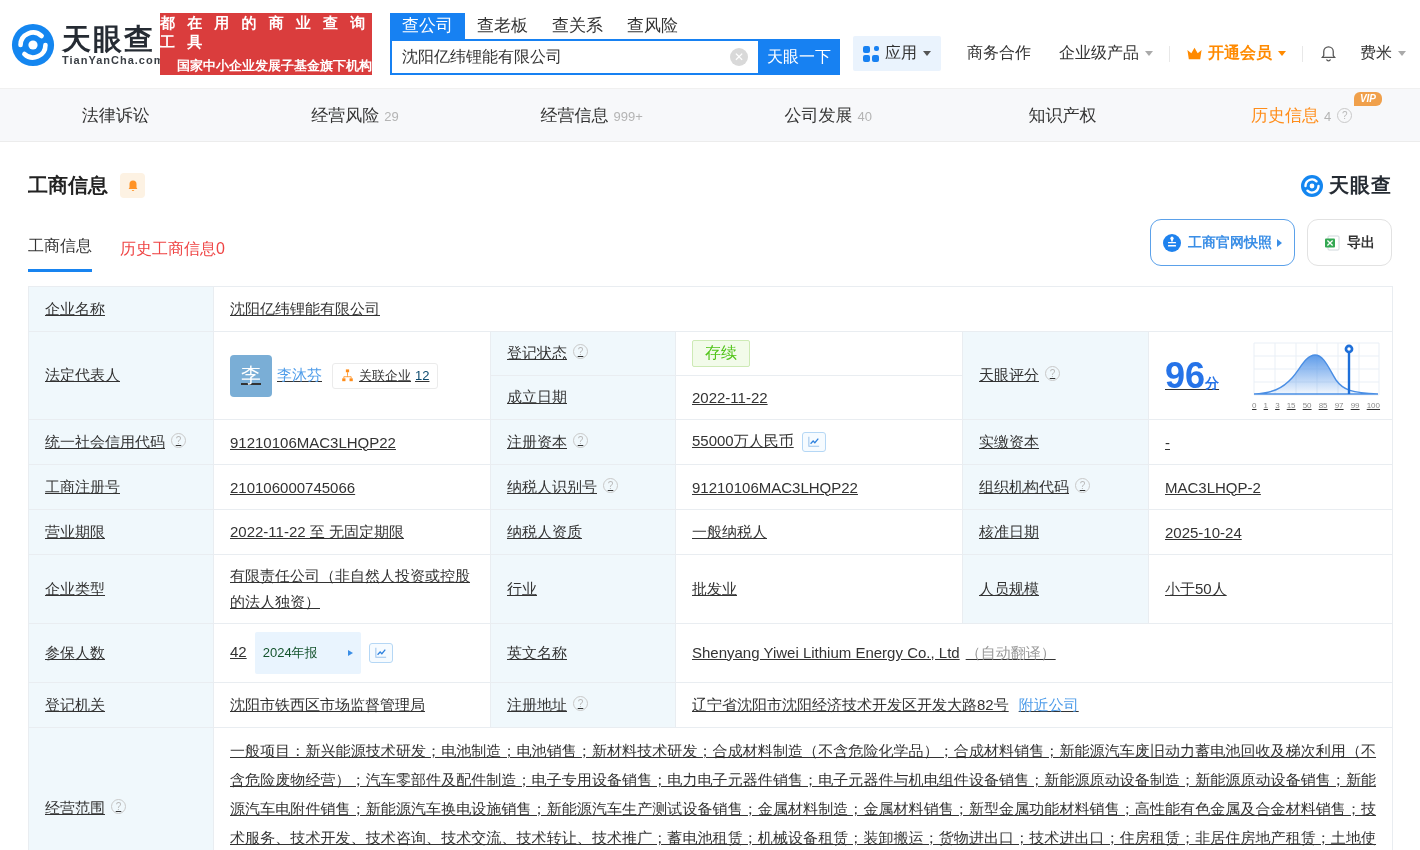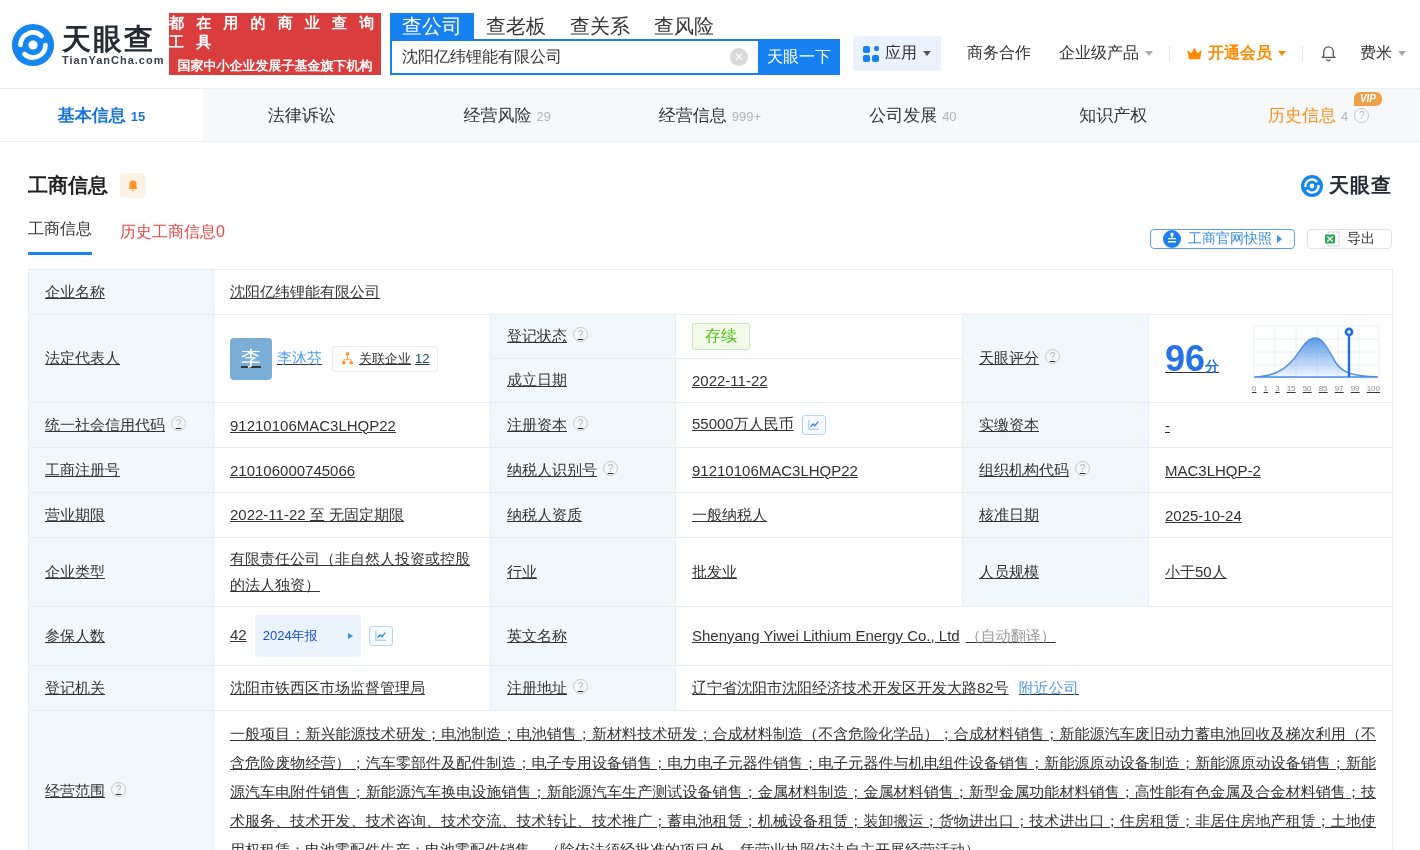--- a/index.html
+++ b/index.html
@@ -5,28 +5,28 @@
   * { margin:0; padding:0; box-sizing:border-box; }
   html,body { width:1420px; height:850px; background:#fff; overflow:hidden;
     font-family:"Liberation Sans","DejaVu Sans",sans-serif; color:#333; }
 
   
   .topbar { position:relative; height:88px; background:#fff; }
   .logo { position:absolute; left:10px; top:22px; display:flex; align-items:center; cursor:pointer; }
   .logo-text { margin-left:6px; }
   .logo-cn { font-size:29px; font-weight:bold; color:#252b33; letter-spacing:2px; line-height:30px; }
   .logo-en { font-size:11px; font-weight:bold; color:#3a3f45; letter-spacing:1px; }
-  .slogan { position:absolute; left:169px; top:13px; width:212px; height:62px; background:#da3d3d;
-    color:#fff; display:flex; flex-direction:column; justify-content:center; align-items:center; }
+  .slogan { position:absolute; left:160px; top:13px; width:212px; height:62px; background:#da3d3d;
+    color:#fff; display:flex; flex-direction:column; justify-content:center; align-items:flex-end; }
   .slogan-l1 { font-size:15px; font-weight:bold; letter-spacing:4px; }
   .slogan-l2 { font-size:13px; font-weight:bold; margin-top:5px; }
 
   .search-block { position:absolute; left:390px; top:13px; width:450px; }
   .search-tabs { display:flex; align-items:flex-end; height:26px; }
-  .stab { font-size:20px; color:#333; padding:0 12px; height:26px; line-height:26px; cursor:pointer; }
+  .stab { font-size:17px; color:#333; padding:0 12px; height:26px; line-height:26px; cursor:pointer; }
   .stab.active { background:#1781f2; color:#fff; }
   .search-row { display:flex; height:36px; }
   .search-input-wrap { position:relative; width:368px; }
   .search-input { width:100%; height:36px; border:2px solid #1781f2; border-right:none; outline:none;
     font-size:16px; color:#333; padding:0 36px 0 10px; font-family:inherit; }
   .clear-ic { position:absolute; right:10px; top:9px; width:18px; height:18px; border-radius:50%;
     background:#d9d9d9; color:#fff; font-size:12px; text-align:center; line-height:18px; cursor:pointer; }
   .search-btn { width:82px; height:36px; background:#1781f2; color:#fff; border:none; font-size:16px;
     cursor:pointer; font-family:inherit; }
 
@@ -68,22 +68,22 @@
   .bell-badge { width:25px; height:25px; background:#fdf2e3; border-radius:4px; margin-left:12px;
     display:flex; align-items:center; justify-content:center; cursor:pointer; }
   .sh-logo { display:flex; align-items:center; }
   .sh-logo-text { font-size:20px; font-weight:bold; color:#252b33; margin-left:5px; letter-spacing:1px; }
 
   .subtab-row { margin:20px 28px 0; display:flex; justify-content:space-between; align-items:flex-end; }
   .subtabs { display:flex; align-items:flex-end; }
   .subtab { font-size:16px; color:#ef4444; cursor:pointer; padding-bottom:12px; }
   .subtab.active { color:#333; border-bottom:3px solid #1884f0; margin-right:28px; }
   .tool-btns { display:flex; gap:12px; padding-bottom:6px; }
-  .btn { display:flex; align-items:center; height:20px; border-radius:4px; background:#fff; cursor:pointer;
-    font-size:14px; padding:0 12px; }
+  .btn { display:flex; align-items:center; height:47px; border-radius:11px; background:#fff; cursor:pointer;
+    font-size:14px; padding:0 12px;font-weight:bold; }
   .btn.snapshot { border:1px solid #5ba1ea; color:#3a8ee6; }
   .btn.export { border:1px solid #e2e2e2; color:#333; padding:0 16px; }
   .btn .ic { margin-right:7px; display:flex; }
   .tri-r { width:0; height:0; border-top:4px solid transparent; border-bottom:4px solid transparent;
     border-left:5px solid #3a8ee6; margin-left:5px; }
 
   
   table.info { margin:14px 28px 0; width:1364px; border-collapse:collapse; table-layout:fixed; }
   .info td { border:1px solid #e9edf1; padding:8px 16px; font-size:15px; color:#333; vertical-align:middle;
     word-break:break-all;text-decoration:underline; }
@@ -100,21 +100,21 @@
   .status-badge { display:inline-block; background:#f2fbea; border:1px solid #cdeab5; color:#52c41a;
     font-size:16px; padding:2px 12px; border-radius:2px; }
   .score-cell { display:flex; align-items:center; justify-content:space-between; }
   .score-num { color:#2673e8; font-weight:bold; font-size:36px; }
   .score-unit { color:#2673e8; font-size:14px; font-weight:bold; }
   .score-chart { width:130px; }
   .axis-row { display:flex; justify-content:space-between; width:128px; font-size:8px; color:#8a8a8a; }
   .trend-ic { display:inline-flex; align-items:center; justify-content:center; width:24px; height:20px;
     border:1px solid #b5d7f5; border-radius:3px; background:#f6fbff; margin-left:8px; cursor:pointer;
     vertical-align:middle; }
-  .report-badge { display:inline-flex; align-items:center; background:#e9f4fe; color:#1d4ed8; font-size:13px;
+  .report-badge { display:inline-flex; align-items:center; background:#e9f4fe; color:#14532d; font-size:13px;
     padding:12px 8px; border-radius:2px; margin-left:8px; cursor:pointer; vertical-align:middle;gap:26px; }
   .report-badge .tri-r { border-left-color:#3a8ee6; margin-left:4px; border-top-width:3px; border-bottom-width:3px; }
   .gray-note { color:#999; margin-left:6px; }
   .link-blue { color:#4e9ce9; cursor:pointer; margin-left:10px; white-space:nowrap; }
   .scope-text { line-height:29px; text-align:justify; }
 </style>
 </head>
 <body>
 
 <header class="topbar">
@@ -186,24 +186,20 @@
       </svg>
     </div>
     <div class="nav-item">
       <span>费米</span>
       <span class="caret gray"></span>
     </div>
   </nav>
 </header>
 
 <nav class="page-tabs">
-  <div class="ptab active">
-    <span>基本信息</span>
-    <span class="cnt">15</span>
-  </div>
   <div class="ptab">
     <span>法律诉讼</span>
     <span class="cnt"></span>
   </div>
   <div class="ptab">
     <span>经营风险</span>
     <span class="cnt">29</span>
   </div>
   <div class="ptab">
     <span>经营信息</span>

